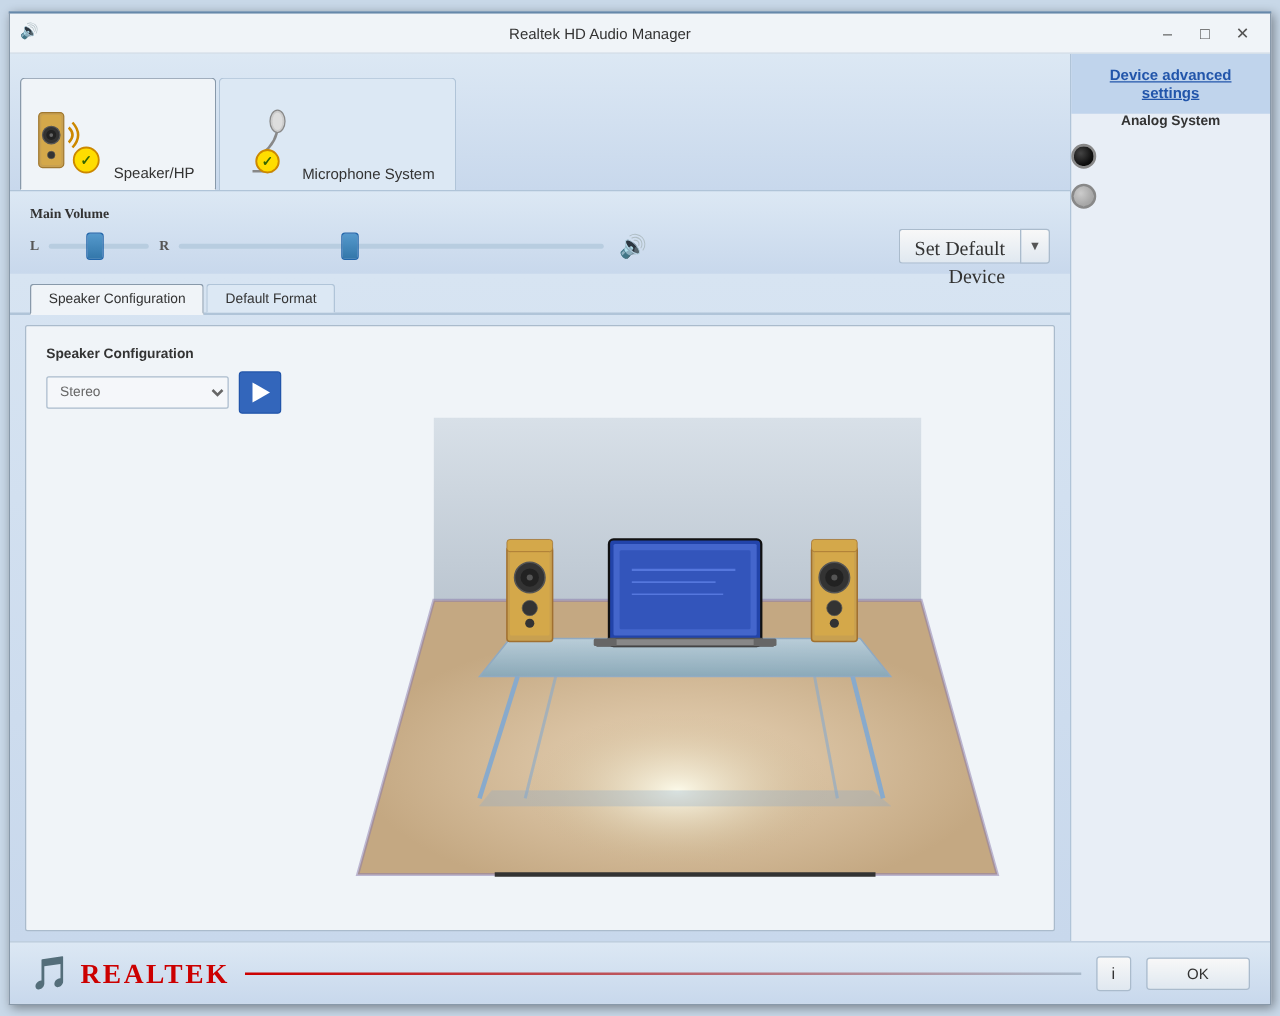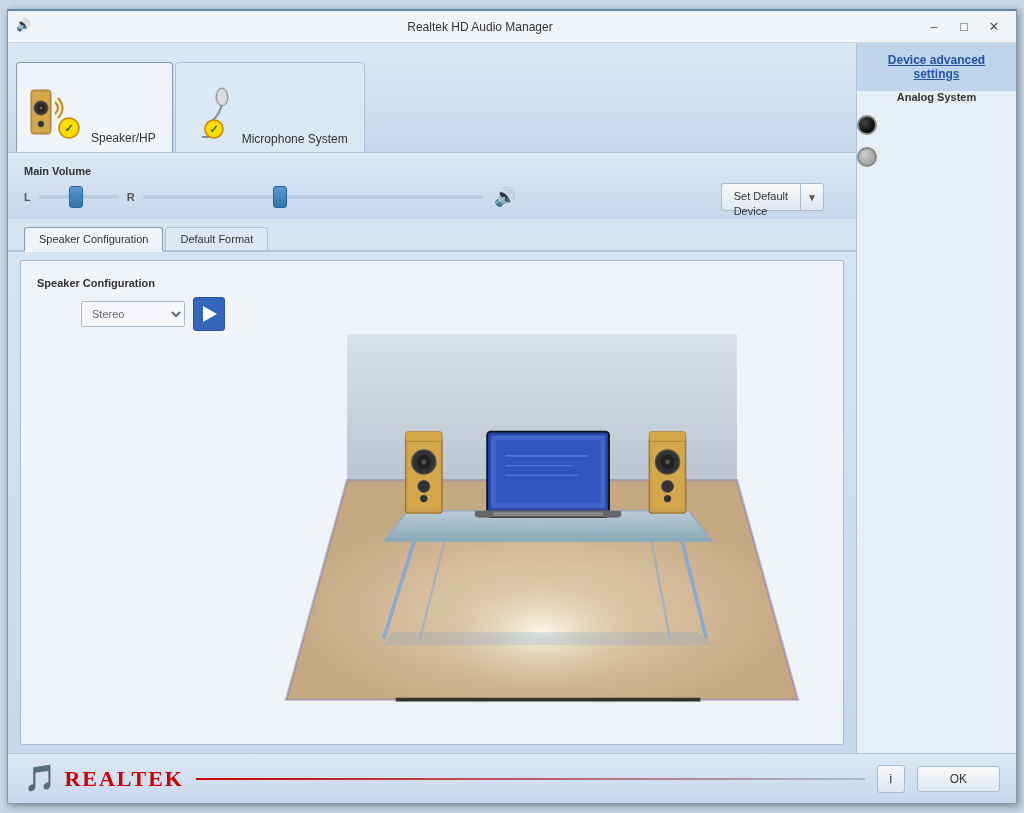--- a/index.html
+++ b/index.html
@@ -109,22 +109,23 @@
     }
     .tab-label {
       font-size: 12px;
       color: #333;
       font-weight: 500;
       white-space: nowrap;
     }
 
     
     .volume-section {
-      padding: 12px 32px 8px 16px;
+      padding: 12px 16px 8px 16px;
       background: linear-gradient(180deg, #dce8f4 0%, #c8d8ec 100%);
+      font-family: Liberation Serif, serif;
     }
     .volume-label {
       font-size: 11px;
       font-weight: bold;
       color: #333;
       margin-bottom: 6px;
     }
     .volume-row {
       display: flex;
       align-items: center;
@@ -170,26 +171,26 @@
       align-items: center;
       gap: 0;
       margin-left: auto;
     }
     .set-default-main {
       background: linear-gradient(180deg, #f8f8f8 0%, #e0e8f0 100%);
       border: 1px solid #aabbcc;
       border-right: none;
       border-radius: 3px 0 0 3px;
       padding: 5px 12px;
-      font-size: 11px;
+      font-size: 16px;
       color: #333;
       cursor: pointer;
       height: 28px;
       line-height: 1.4;
-      text-align: left;
+      text-align: right;
     }
     .set-default-arrow {
       background: linear-gradient(180deg, #f8f8f8 0%, #e0e8f0 100%);
       border: 1px solid #aabbcc;
       border-radius: 0 3px 3px 0;
       padding: 5px 6px;
       font-size: 10px;
       color: #555;
       cursor: pointer;
       height: 28px;
@@ -241,21 +242,20 @@
     .config-label {
       font-size: 11px;
       font-weight: bold;
       color: #333;
       margin-bottom: 8px;
     }
     .dropdown-row {
       display: flex;
       align-items: center;
       gap: 8px;
-      margin-left: 44px;
     }
     .dropdown {
       flex: 1;
       height: 26px;
       border: 1px solid #aabbcc;
       background: #f5f7fa;
       color: #666;
       font-size: 11px;
       padding: 2px 6px;
       border-radius: 2px;

